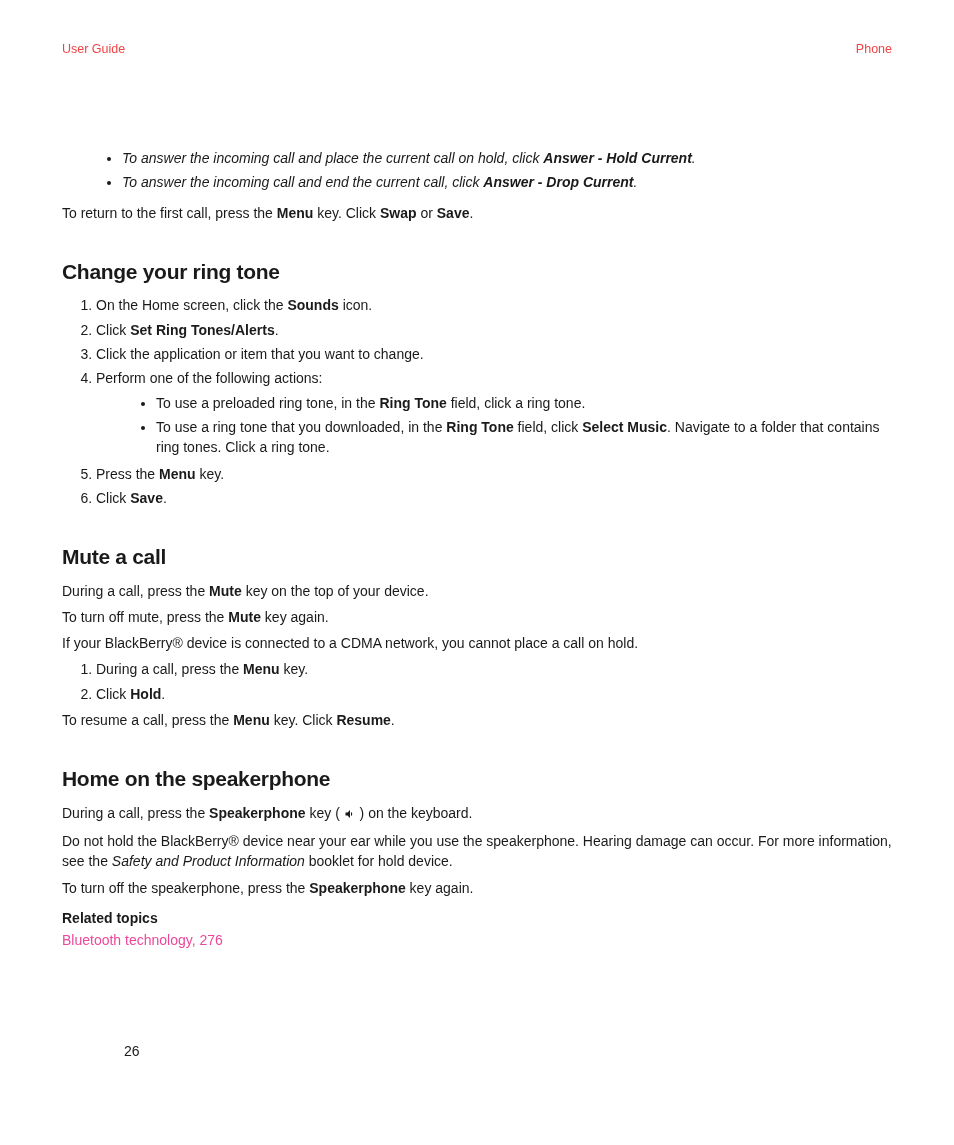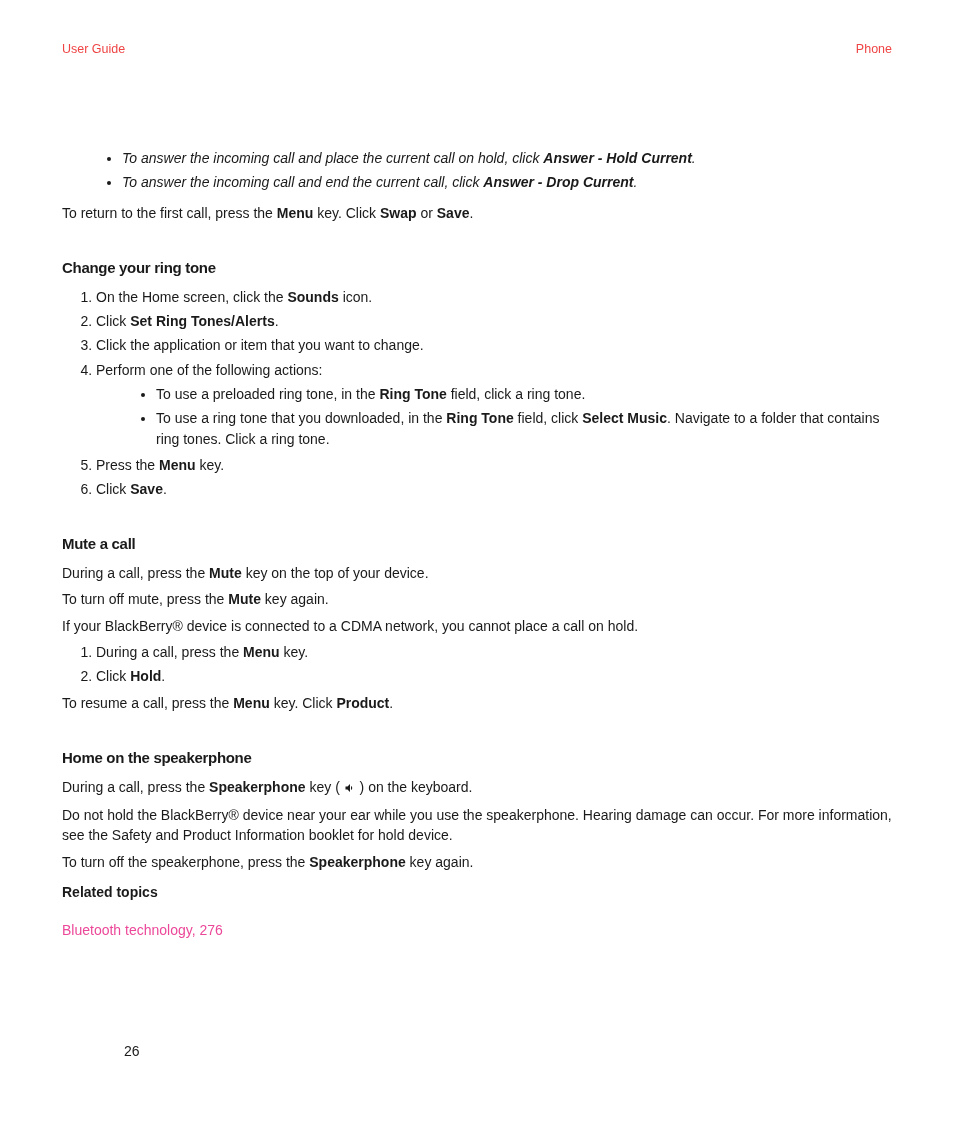--- a/index.html
+++ b/index.html
@@ -33,34 +33,35 @@
     padding-left: 60px;
     list-style: disc;
   }
   .bullets-inner li {
     margin-bottom: 4px;
   }
   p {
     margin: 6px 0;
   }
   h2 {
-    font-size: 15px;
+    font-size: 21px;
     font-weight: 700;
     margin: 34px 0 8px 0;
     letter-spacing: -0.3px;
   }
   ol {
     margin: 2px 0 4px 0;
     padding-left: 34px;
   }
   ol > li {
     margin-bottom: 4px;
     padding-left: 0px;
   }
   .italic {
+    font-style: italic;
   }
   a.link {
     color: #ec4899;
     text-decoration: none;
   }
   .speaker-icon {
     display: inline-block;
     vertical-align: -2px;
   }
   .page-number {
@@ -115,28 +116,28 @@
 
   <h2>Mute a call</h2>
   <p><span>During a call, press the </span><b>Mute</b><span> key on the top of your device.</span></p>
   <p><span>To turn off mute, press the </span><b>Mute</b><span> key again.</span></p>
 
   <p>If your BlackBerry® device is connected to a CDMA network, you cannot place a call on hold.</p>
   <ol>
     <li><span>During a call, press the </span><b>Menu</b><span> key.</span></li>
     <li><span>Click </span><b>Hold</b><span>.</span></li>
   </ol>
-  <p><span>To resume a call, press the </span><b>Menu</b><span> key. Click </span><b>Product</b><span>.</span></p>
+  <p><span>To resume a call, press the </span><b>Menu</b><span> key. Click </span><b>Resume</b><span>.</span></p>
 
   <h2>Home on the speakerphone</h2>
   <p>
     <span>During a call, press the </span><b>Speakerphone</b><span> key ( </span><span class="speaker-icon"><svg width="12" height="12" viewBox="0 0 24 24" fill="#1a1a1a">
           <path d="M3 9v6h4l5 5V4L7 9H3zm13.5 3a4.5 4.5 0 0 0-2.5-4v8a4.5 4.5 0 0 0 2.5-4z"></path>
         </svg></span><span> ) on the keyboard.</span>
   </p>
   <p><span>Do not hold the BlackBerry® device near your ear while you use the speakerphone. Hearing damage can occur. For more information, see the </span><span class="italic">Safety and Product Information</span><span> booklet for hold device.</span></p>
   <p><span>To turn off the speakerphone, press the </span><b>Speakerphone</b><span> key again.</span></p>
 
-  <p style="margin-top:10px;margin-bottom:18px;"><b>Related topics</b></p>
+  <p style="margin-top:10px;margin-bottom:2px;"><b>Related topics</b></p>
   <p style="margin-top:0;"><a class="link">Bluetooth technology, 276</a></p>
 
   <div class="page-number">26</div>
 </div>
 
 </body></html>

